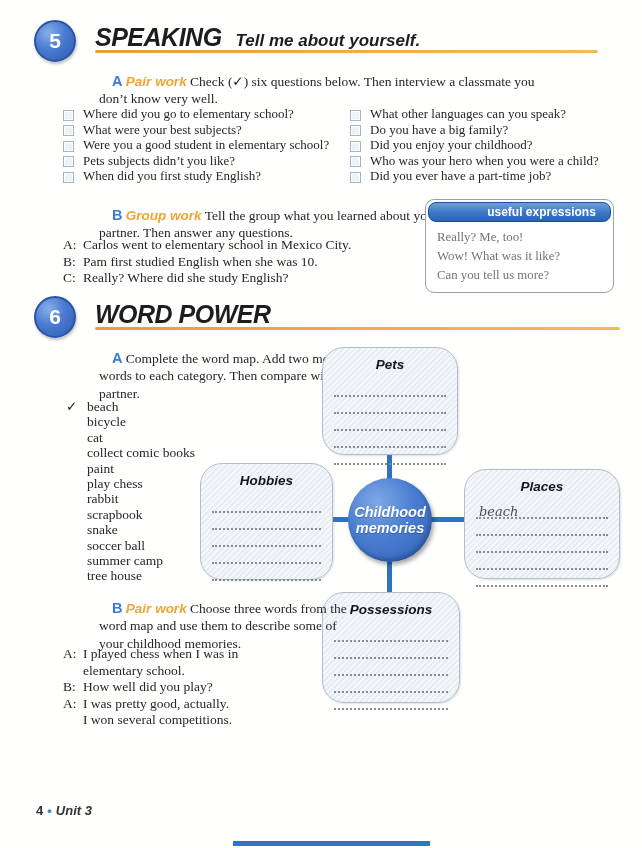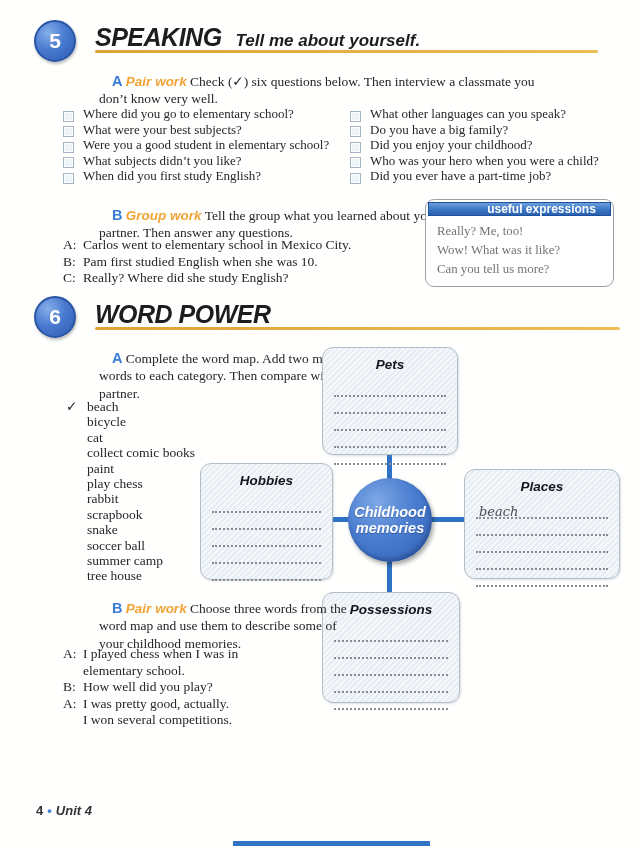--- a/index.html
+++ b/index.html
@@ -18,46 +18,46 @@
   .rule{position:absolute;height:3px;background:linear-gradient(to right,#dda335,#eebd55);border-radius:2px;}
 
   
   .instr{position:absolute;font-size:13.5px;line-height:1.3;margin-left:36px;}
   .letter{font-family:"Liberation Sans",sans-serif;font-weight:bold;font-size:14.5px;color:#3a7bd5;}
   .tag{font-family:"Liberation Sans",sans-serif;font-weight:bold;font-style:italic;
        font-size:13.5px;color:#f0a436;}
 
   
   .q-col{position:absolute;font-size:13px;}
-  .q-row{display:flex;align-items:flex-end;height:15.6px;line-height:15.6px;white-space:nowrap;}
+  .q-row{display:flex;align-items:center;height:15.6px;line-height:15.6px;white-space:nowrap;}
   .cb{flex:0 0 auto;width:9px;height:9px;border:1px solid #a4b4c4;background:#eef3f8;
       margin:2.5px 9px 0 0;box-shadow:inset 0 0 0 1px #fff;}
   
   .dialogue{position:absolute;font-size:13.5px;}
   .dlg-row{display:flex;line-height:16.5px;}
   .dlg-sp{flex:0 0 20px;}
   .dlg-tx{flex:1;}
 
   
   .expr-box{position:absolute;left:425px;top:199px;width:189px;background:#fff;
             border:1px solid #9aa2aa;border-radius:9px;box-sizing:border-box;padding:2px;}
-  .expr-head{height:14px;border-radius:0;border:1px solid #1d4f9a;box-sizing:border-box;
+  .expr-head{height:20px;border-radius:8px;border:1px solid #1d4f9a;box-sizing:border-box;
              background:linear-gradient(to bottom,#6ba0dc 0%,#3a76c4 55%,#2a62b0 100%);
              color:#fff;font-family:"Liberation Sans",sans-serif;font-weight:bold;font-size:12px;
              display:flex;align-items:center;justify-content:center;padding-left:44px;}
   .expr-lines{padding:6px 8px 5px 9px;font-family:Liberation Serif, serif;
               font-size:12.8px;color:#737373;line-height:1.48;}
 
   
   .word-list{position:absolute;left:66px;top:399px;font-size:13.5px;}
   .wl-row{display:flex;line-height:15.4px;}
   .wl-check{flex:0 0 21px;color:#2a2a2e;}
 
   
-  .map-box{position:absolute;border:1px solid #b2bec8;border-radius:11px;box-sizing:border-box;
+  .map-box{position:absolute;border:1px solid #b2bec8;border-radius:22px;box-sizing:border-box;
            background:repeating-linear-gradient(135deg,#f5f8fa 0px,#f5f8fa 2px,#e7edf2 2px,#e7edf2 4px);
            box-shadow:1px 1px 2px rgba(120,140,160,.25);}
   .map-title{font-family:"Liberation Sans",sans-serif;font-weight:bold;font-style:italic;
              font-size:13.5px;color:#16161e;text-align:center;padding-top:9px;}
   .wlines{padding-top:8px;}
   .wline{height:15px;border-bottom:2px dotted #868c93;margin:0 11px;position:relative;}
   .prefill{position:absolute;left:3px;bottom:-2px;font-family:"DejaVu Serif",serif;
            font-style:italic;font-size:13px;color:#4c4c54;}
   .box-pets{left:322px;top:347px;width:136px;height:108px;}
   .box-hobbies{left:200px;top:463px;width:133px;height:117px;}
@@ -109,21 +109,21 @@
       <div class="q-row">
         <span class="cb"></span>
         <span>What were your best subjects?</span>
       </div>
       <div class="q-row">
         <span class="cb"></span>
         <span>Were you a good student in elementary school?</span>
       </div>
       <div class="q-row">
         <span class="cb"></span>
-        <span>What subjects didn’t you like?</span>
+        <span>Pets subjects didn’t you like?</span>
       </div>
       <div class="q-row">
         <span class="cb"></span>
         <span>When did you first study English?</span>
       </div>
     </div>
   <div class="q-col" style="left:350px;top:106px;">
       <div class="q-row">
         <span class="cb"></span>
         <span>What other languages can you speak?</span>
@@ -308,17 +308,17 @@
         <span class="dlg-sp">B:</span>
         <span class="dlg-tx">How well did you play?</span>
       </div>
       <div class="dlg-row">
         <span class="dlg-sp">A:</span>
         <span class="dlg-tx">I was pretty good, actually.<br>I won several competitions.</span>
       </div>
     </div>
 
   <div class="footer">
-    <span>4</span><span class="dot">•</span><span class="unit">Unit 4</span>
+    <span>4</span><span class="dot">•</span><span class="unit">Unit 3</span>
   </div>
   <div class="bottom-bar"></div>
 
 </div>
 
 </body></html>

